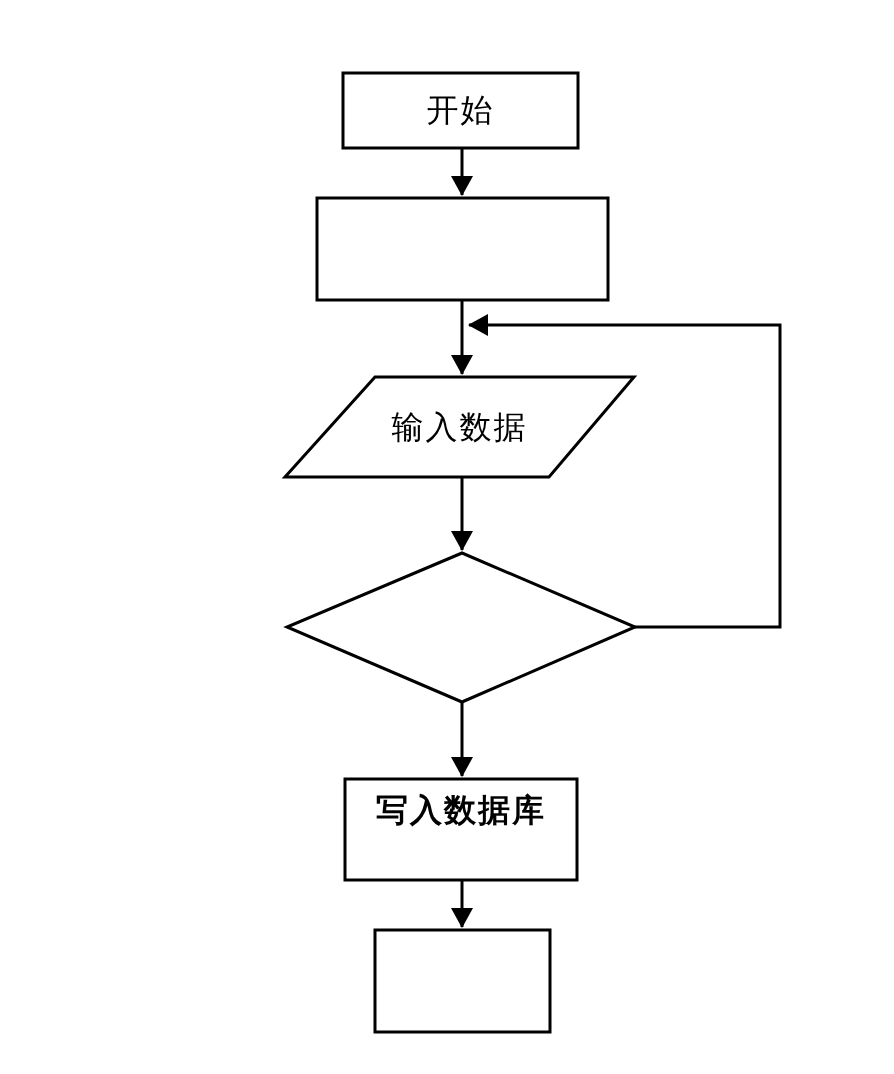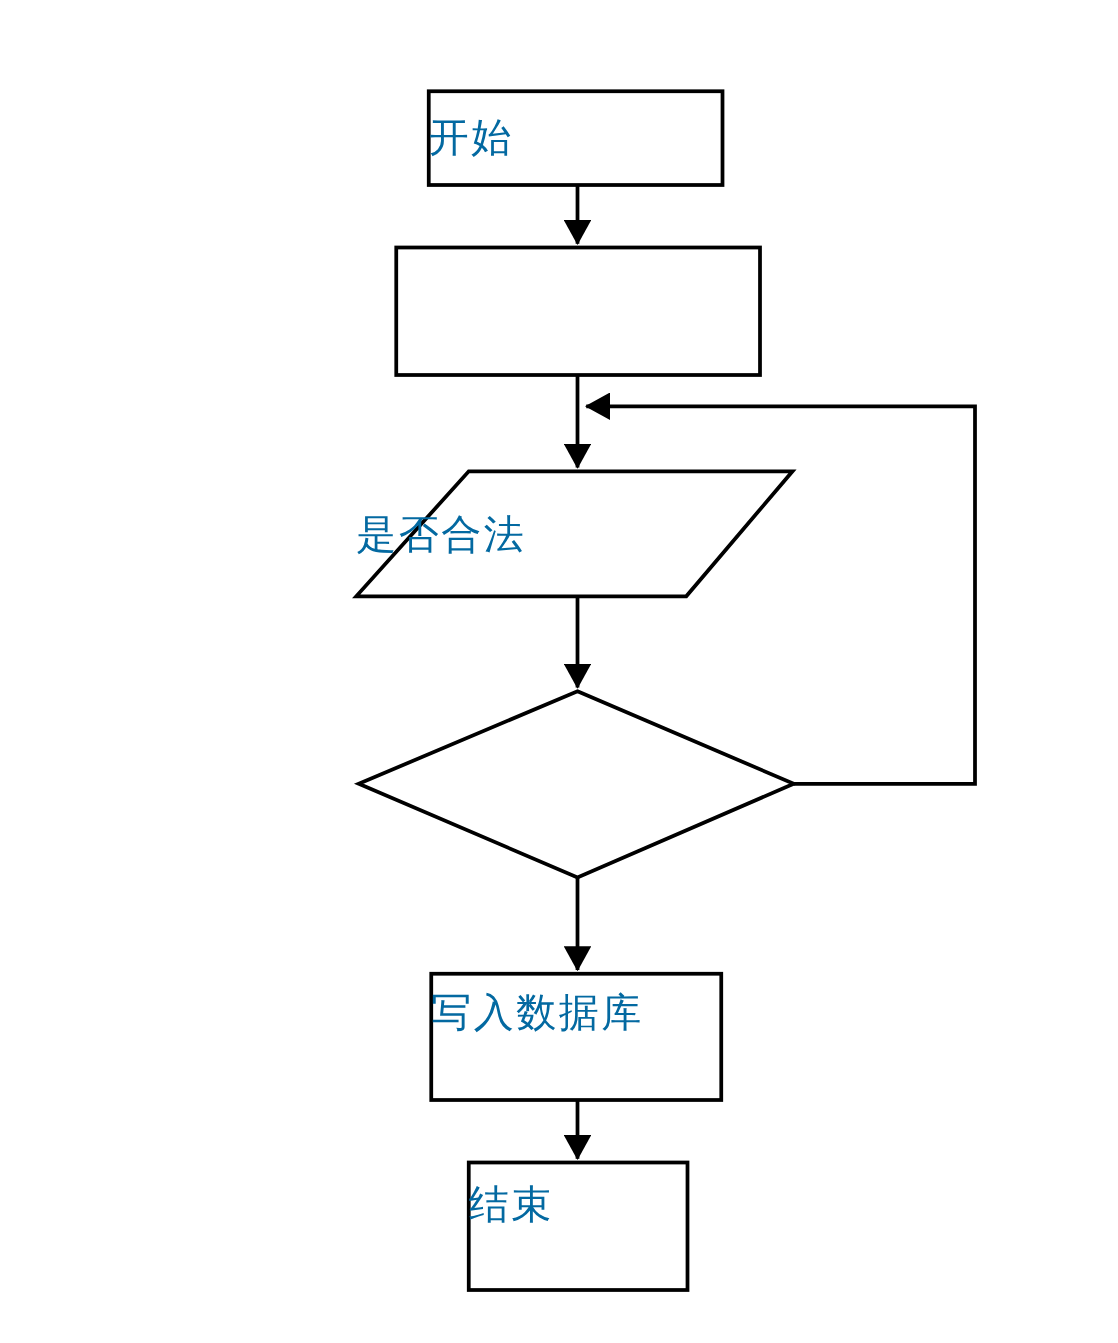--- a/index.html
+++ b/index.html
@@ -7,36 +7,37 @@
     position: relative;
     width: 894px;
     height: 1074px;
     background: #ffffff;
     overflow: hidden;
     font-family: "DejaVu Serif", "Liberation Serif", serif;
   }
   #diagram-svg { position: absolute; left: 0; top: 0; }
   .node-label {
     position: absolute;
-    color: #0369a1;
+    color: #000000;
     font-size: 32px;
+    text-align: center;
     letter-spacing: 2px;
     white-space: nowrap;
     pointer-events: none;
   }
   
   #lbl-start    { left: 343px; top: 73px;  width: 235px; height: 75px;  line-height: 75px; }
   
   #lbl-auto     { left: 317px; top: 210px; width: 291px; line-height: 1.2; }
   
   #lbl-input    { left: 285px; top: 377px; width: 349px; height: 100px; line-height: 100px; }
   
   #lbl-validate { left: 287px; top: 547px; width: 348px; height: 149px; line-height: 149px; }
   
-  #lbl-write    { left: 345px; top: 791px; width: 232px; line-height: 1.2; }
+  #lbl-write    { left: 345px; top: 791px; width: 232px; line-height: 1.2; font-weight: bold; }
   
   #lbl-end      { left: 375px; top: 944px; width: 175px; line-height: 1.2; }
 </style>
 </head>
 <body>
 
 <div id="canvas">
 
   <svg id="diagram-svg" width="894" height="1074" viewBox="0 0 894 1074">
     <defs>
@@ -55,17 +56,16 @@
 
     <rect x="343" y="73" width="235" height="75" fill="#ffffff" stroke="#000000" stroke-width="3"></rect>
     <rect x="317" y="198" width="291" height="102" fill="#ffffff" stroke="#000000" stroke-width="3"></rect>
     <polygon points="375,377 634,377 549,477 285,477" fill="#ffffff" stroke="#000000" stroke-width="3"></polygon>
     <polygon points="462,553 635,627 462,702 287,627" fill="#ffffff" stroke="#000000" stroke-width="3"></polygon>
     <rect x="345" y="779" width="232" height="101" fill="#ffffff" stroke="#000000" stroke-width="3"></rect>
     <rect x="375" y="930" width="175" height="102" fill="#ffffff" stroke="#000000" stroke-width="3"></rect>
   </svg>
 
   <div class="node-label" id="lbl-start">开始</div>
-  <div class="node-label" id="lbl-input">是否合法</div>
+  <div class="node-label" id="lbl-input">输入数据</div>
   <div class="node-label" id="lbl-write">写入数据库</div>
-  <div class="node-label" id="lbl-end">结束</div>
 
 </div>
 
 </body></html>

